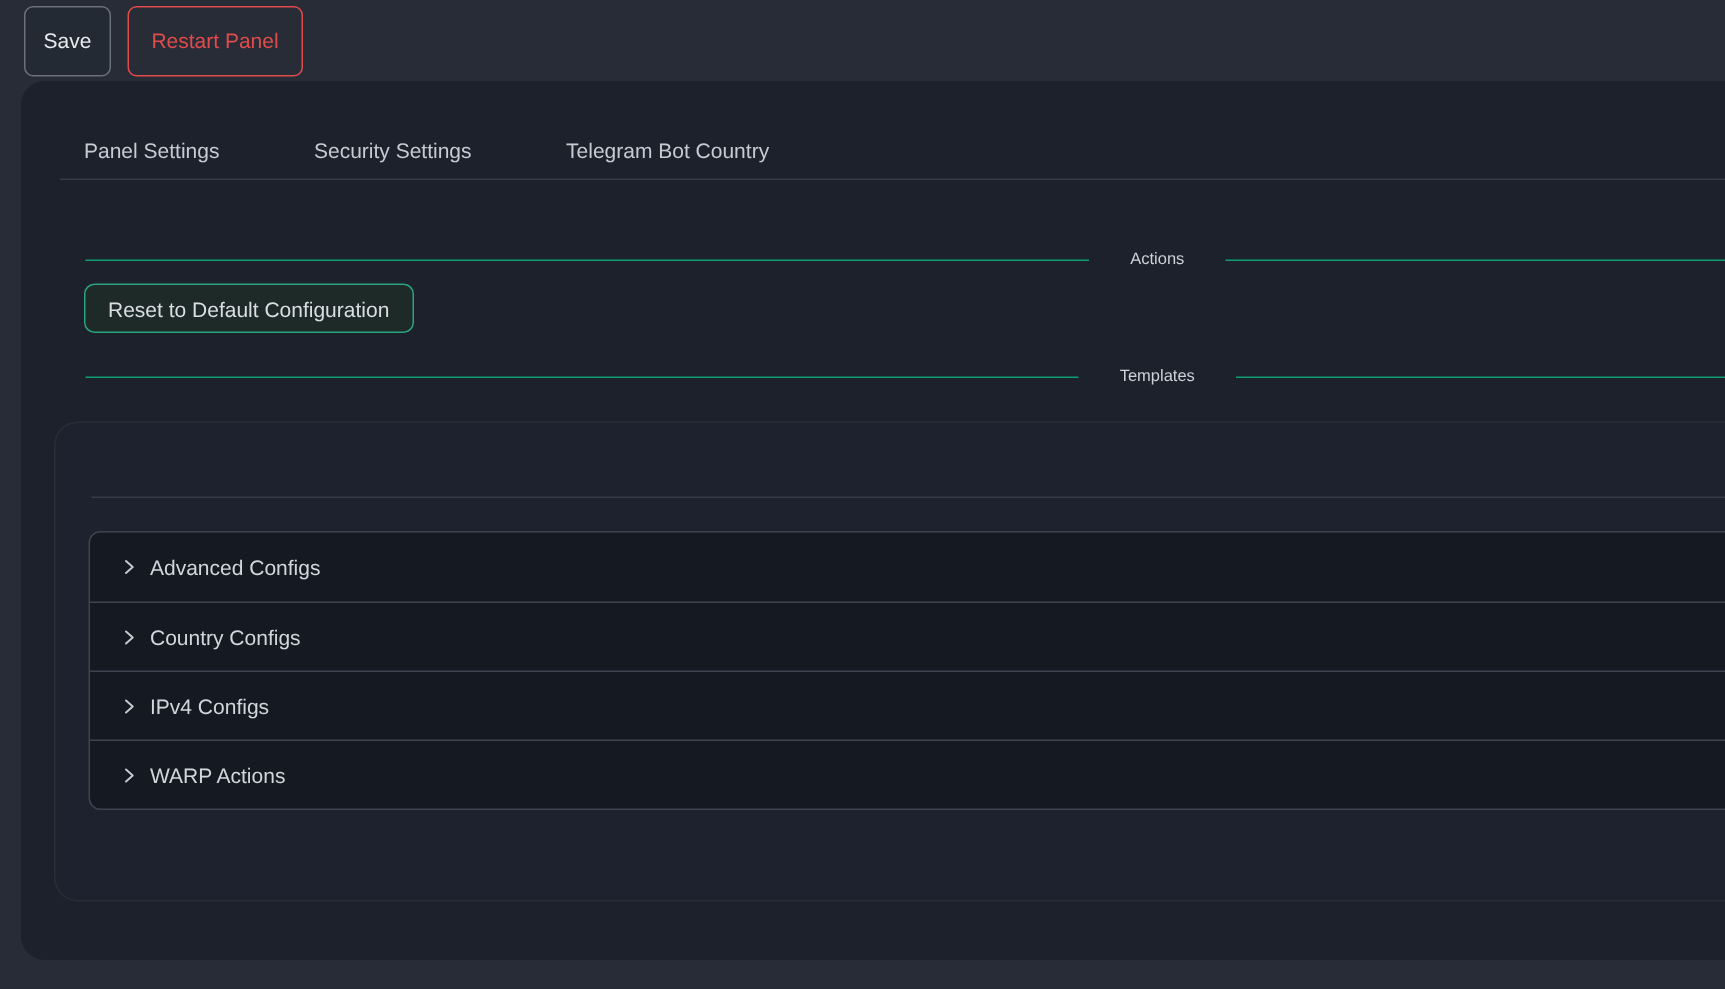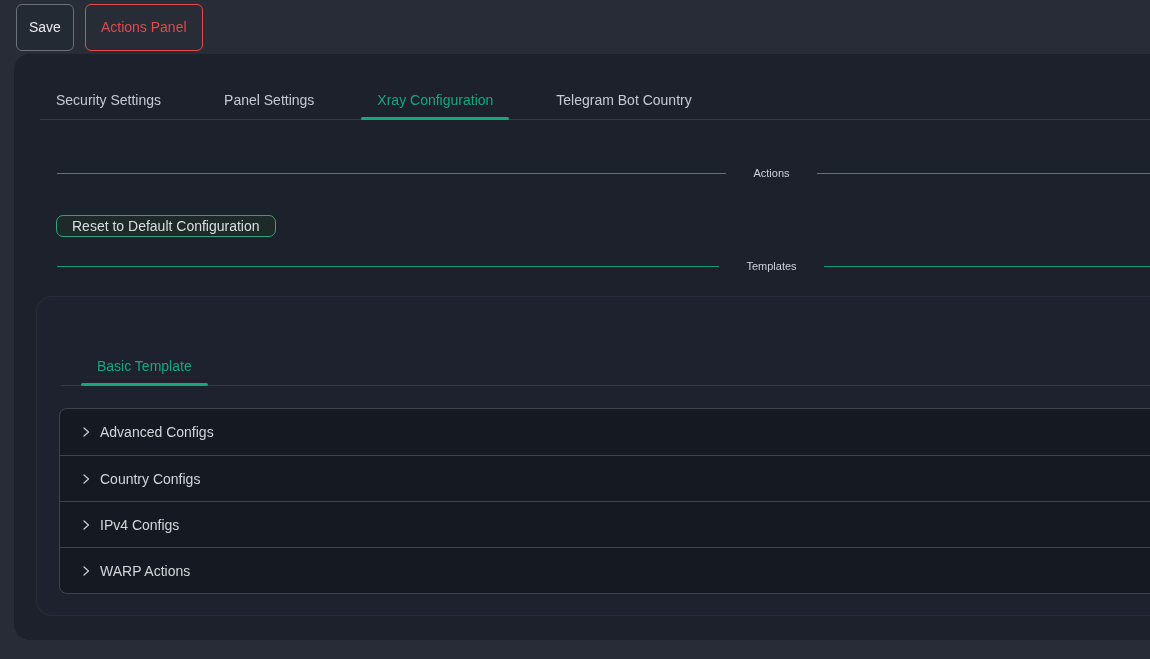--- a/index.html
+++ b/index.html
@@ -104,22 +104,22 @@
     padding: 0 27px;
     font-size: 11px;
     color: var(--divider-text);
     white-space: nowrap;
   }
   .divider-actions { margin-top: 42px; }
   .divider-templates { margin-top: 18px; }
 
   
   .btn-reset {
-    margin: 31px 0 0 42px;
-    height: 22px;
+    margin: 5px 0 0 42px;
+    height: 33px;
     padding: 0 15px;
     border-radius: 7px;
     border: 1px solid #2ba37e;
     background: #1e2a27;
     color: #dadee2;
     font-size: 14px;
     display: inline-flex;
     align-items: center;
     cursor: pointer;
   }
@@ -162,50 +162,48 @@
   .collapse-label {
     font-size: 14px;
     color: #d2d6dc;
   }
 </style>
 </head>
 <body>
 
 <div class="topbar">
   <button class="btn btn-save">Save</button>
-  <button class="btn btn-restart">Actions Panel</button>
+  <button class="btn btn-restart">Restart Panel</button>
 </div>
 
 <div class="main-card">
 
   <div class="tab-bar">
+    <div class="tab">Panel Settings</div>
     <div class="tab">Security Settings</div>
-    <div class="tab">Panel Settings</div>
-    <div class="tab active">Xray Configuration</div>
     <div class="tab">Telegram Bot Country</div>
   </div>
 
   <div class="divider divider-actions">
     <span class="line"></span>
     <span class="divider-label">Actions</span>
     <span class="line"></span>
   </div>
 
   <button class="btn-reset">Reset to Default Configuration</button>
 
   <div class="divider divider-templates">
     <span class="line"></span>
     <span class="divider-label">Templates</span>
     <span class="line"></span>
   </div>
 
   <div class="inner-card">
 
     <div class="tab-bar">
-      <div class="tab active">Basic Template</div>
     </div>
 
     <div class="collapse">
       <div class="collapse-item">
         <span class="chevron">
           <svg width="12" height="12" viewBox="0 0 12 12">
               <path d="M4 2 L8.5 6 L4 10" fill="none" stroke="currentColor" stroke-width="1.3" stroke-linecap="round" stroke-linejoin="round"></path>
             </svg>
         </span>
         <span class="collapse-label">Advanced Configs</span>

